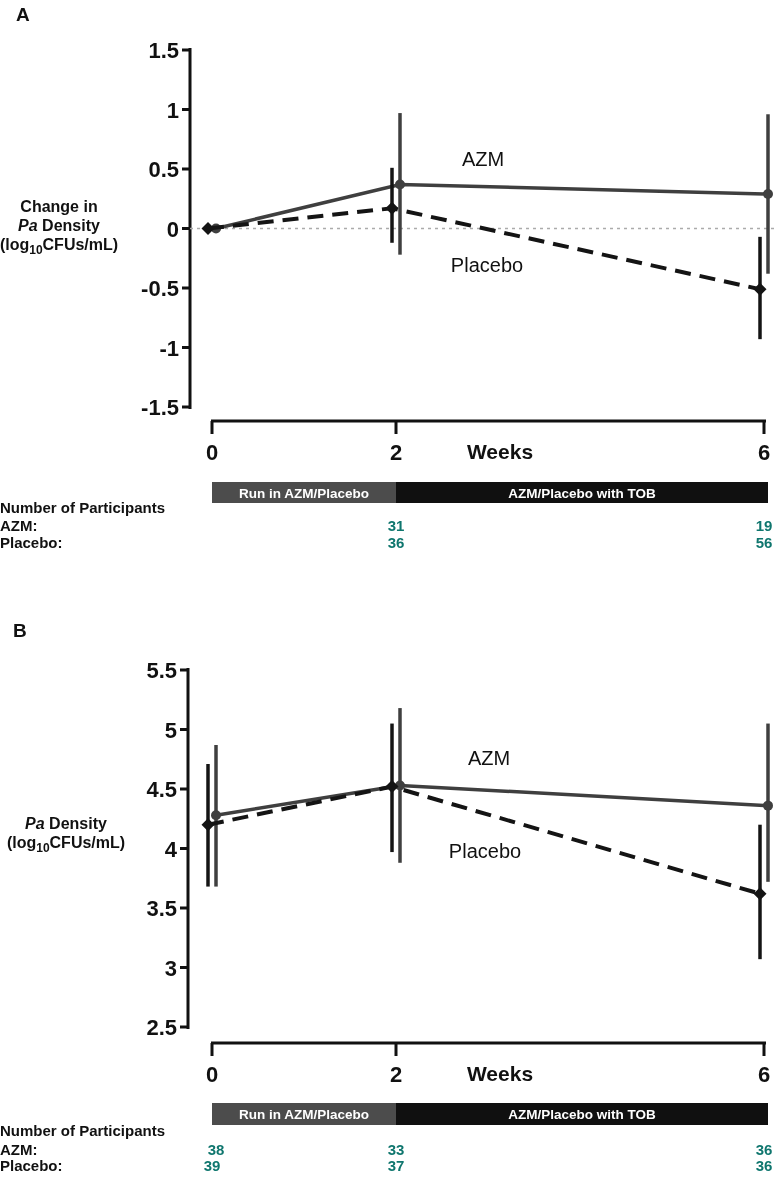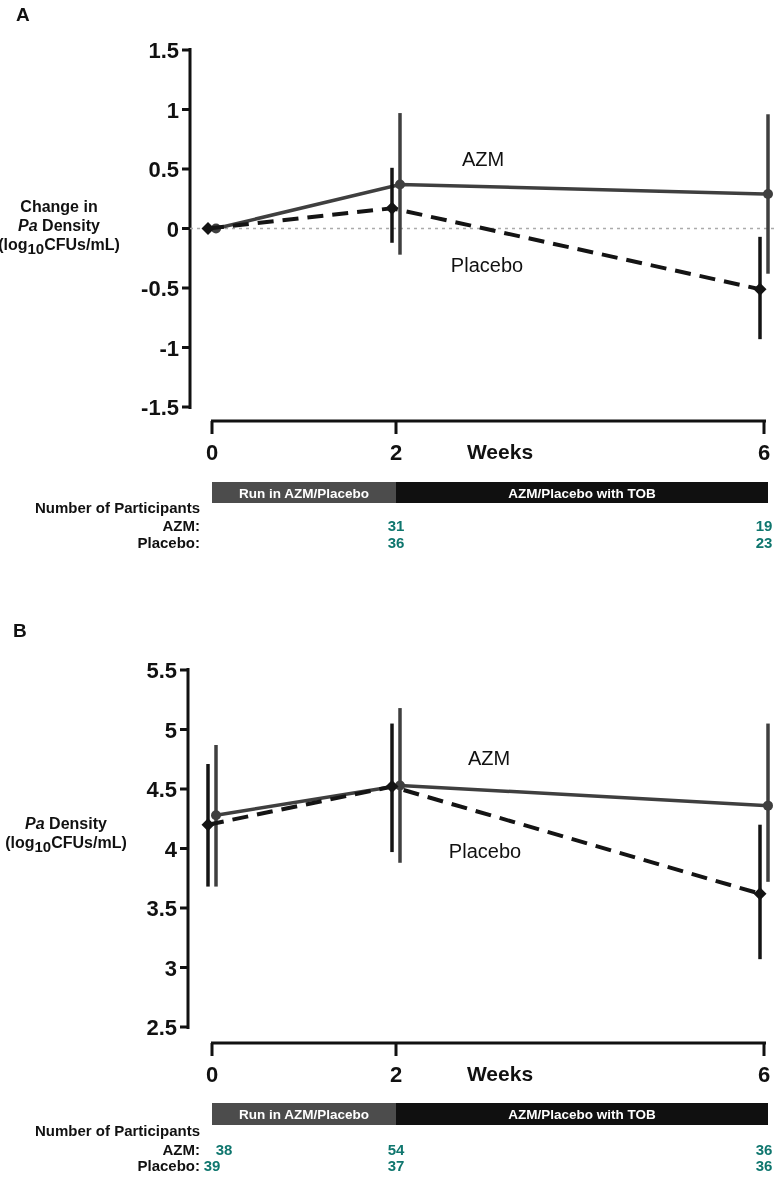--- a/index.html
+++ b/index.html
@@ -8,26 +8,26 @@
   .panel{position:absolute;left:0;width:780px;}
   #panelA{top:0;height:600px;}
   #panelB{top:600px;height:579px;}
   svg.chart{position:absolute;left:0;top:0;}
   .panel-letter{position:absolute;font-size:19px;font-weight:bold;color:#111;}
   #panelA .panel-letter{left:16px;top:4px;}
   #panelB .panel-letter{left:13px;top:20px;}
   .ylabel{position:absolute;width:160px;text-align:center;font-weight:bold;
           font-size:16px;line-height:19px;white-space:nowrap;color:#111;}
   .ylabel i{font-style:italic;}
-  .ylabel sub{font-size:15px;line-height:0;}
+  .ylabel sub{font-size:12px;line-height:0;}
   #panelA .ylabel{left:-21px;top:197px;}
   #panelB .ylabel{left:-14px;top:214px;}
   .annot{position:absolute;transform:translate(-50%,-50%);
          font-weight:normal;font-size:20px;color:#111;white-space:nowrap;}
-  .pp-label{position:absolute;left:0;width:200px;text-align:right;
+  .pp-label{position:absolute;left:0;width:200px;text-align:left;
             font-weight:bold;font-size:15px;line-height:16px;color:#111;white-space:nowrap;}
   .pp-num{position:absolute;transform:translateX(-50%);
           font-weight:bold;font-size:15px;line-height:16px;color:#0f766e;text-align:center;}
   .tick-label{font-family:"Liberation Sans",sans-serif;font-size:22px;font-weight:bold;fill:#111;}
   .xlabel{font-family:"Liberation Sans",sans-serif;font-size:21px;font-weight:bold;fill:#111;}
   .bar-label{font-family:"Liberation Sans",sans-serif;font-size:13.5px;font-weight:bold;fill:#ffffff;}
 </style>
 </head>
 <body>
 
@@ -86,21 +86,21 @@
   <span class="annot" style="left:483px;top:159px">AZM</span>
   <span class="annot" style="left:487px;top:265px">Placebo</span>
 
   <div class="pp-label" style="top:500px">Number of Participants</div>
   <div class="pp-label" style="top:518px">AZM:</div>
   <div class="pp-label" style="top:535px">Placebo:</div>
 
   <span class="pp-num" style="left:396px;top:518px">31</span>
   <span class="pp-num" style="left:764px;top:518px">19</span>
   <span class="pp-num" style="left:396px;top:535px">36</span>
-  <span class="pp-num" style="left:764px;top:535px">23</span>
+  <span class="pp-num" style="left:764px;top:535px">56</span>
 </div>
 
 <div class="panel" id="panelB">
   <svg class="chart" width="780" height="579">
       <line x1="188" y1="68" x2="188" y2="429" stroke="#111111" stroke-width="3"></line>
       <line x1="180" y1="70" x2="188" y2="70" stroke="#111111" stroke-width="3"></line>
       <text x="177" y="78" text-anchor="end" class="tick-label">5.5</text>
       <line x1="180" y1="129.5" x2="188" y2="129.5" stroke="#111111" stroke-width="3"></line>
       <text x="177" y="137.5" text-anchor="end" class="tick-label">5</text>
       <line x1="180" y1="189" x2="188" y2="189" stroke="#111111" stroke-width="3"></line>
@@ -149,19 +149,19 @@
     <div><span>(log</span><sub>10</sub><span>CFUs/mL)</span></div>
   </div>
 
   <span class="annot" style="left:489px;top:158px">AZM</span>
   <span class="annot" style="left:485px;top:251px">Placebo</span>
 
   <div class="pp-label" style="top:523px">Number of Participants</div>
   <div class="pp-label" style="top:542px">AZM:</div>
   <div class="pp-label" style="top:558px">Placebo:</div>
 
-  <span class="pp-num" style="left:224px;top:542px">38</span>
-  <span class="pp-num" style="left:396px;top:542px">54</span>
+  <span class="pp-num" style="left:216px;top:542px">38</span>
+  <span class="pp-num" style="left:396px;top:542px">33</span>
   <span class="pp-num" style="left:764px;top:542px">36</span>
   <span class="pp-num" style="left:212px;top:558px">39</span>
   <span class="pp-num" style="left:396px;top:558px">37</span>
   <span class="pp-num" style="left:764px;top:558px">36</span>
 </div>
 
 </body></html>

